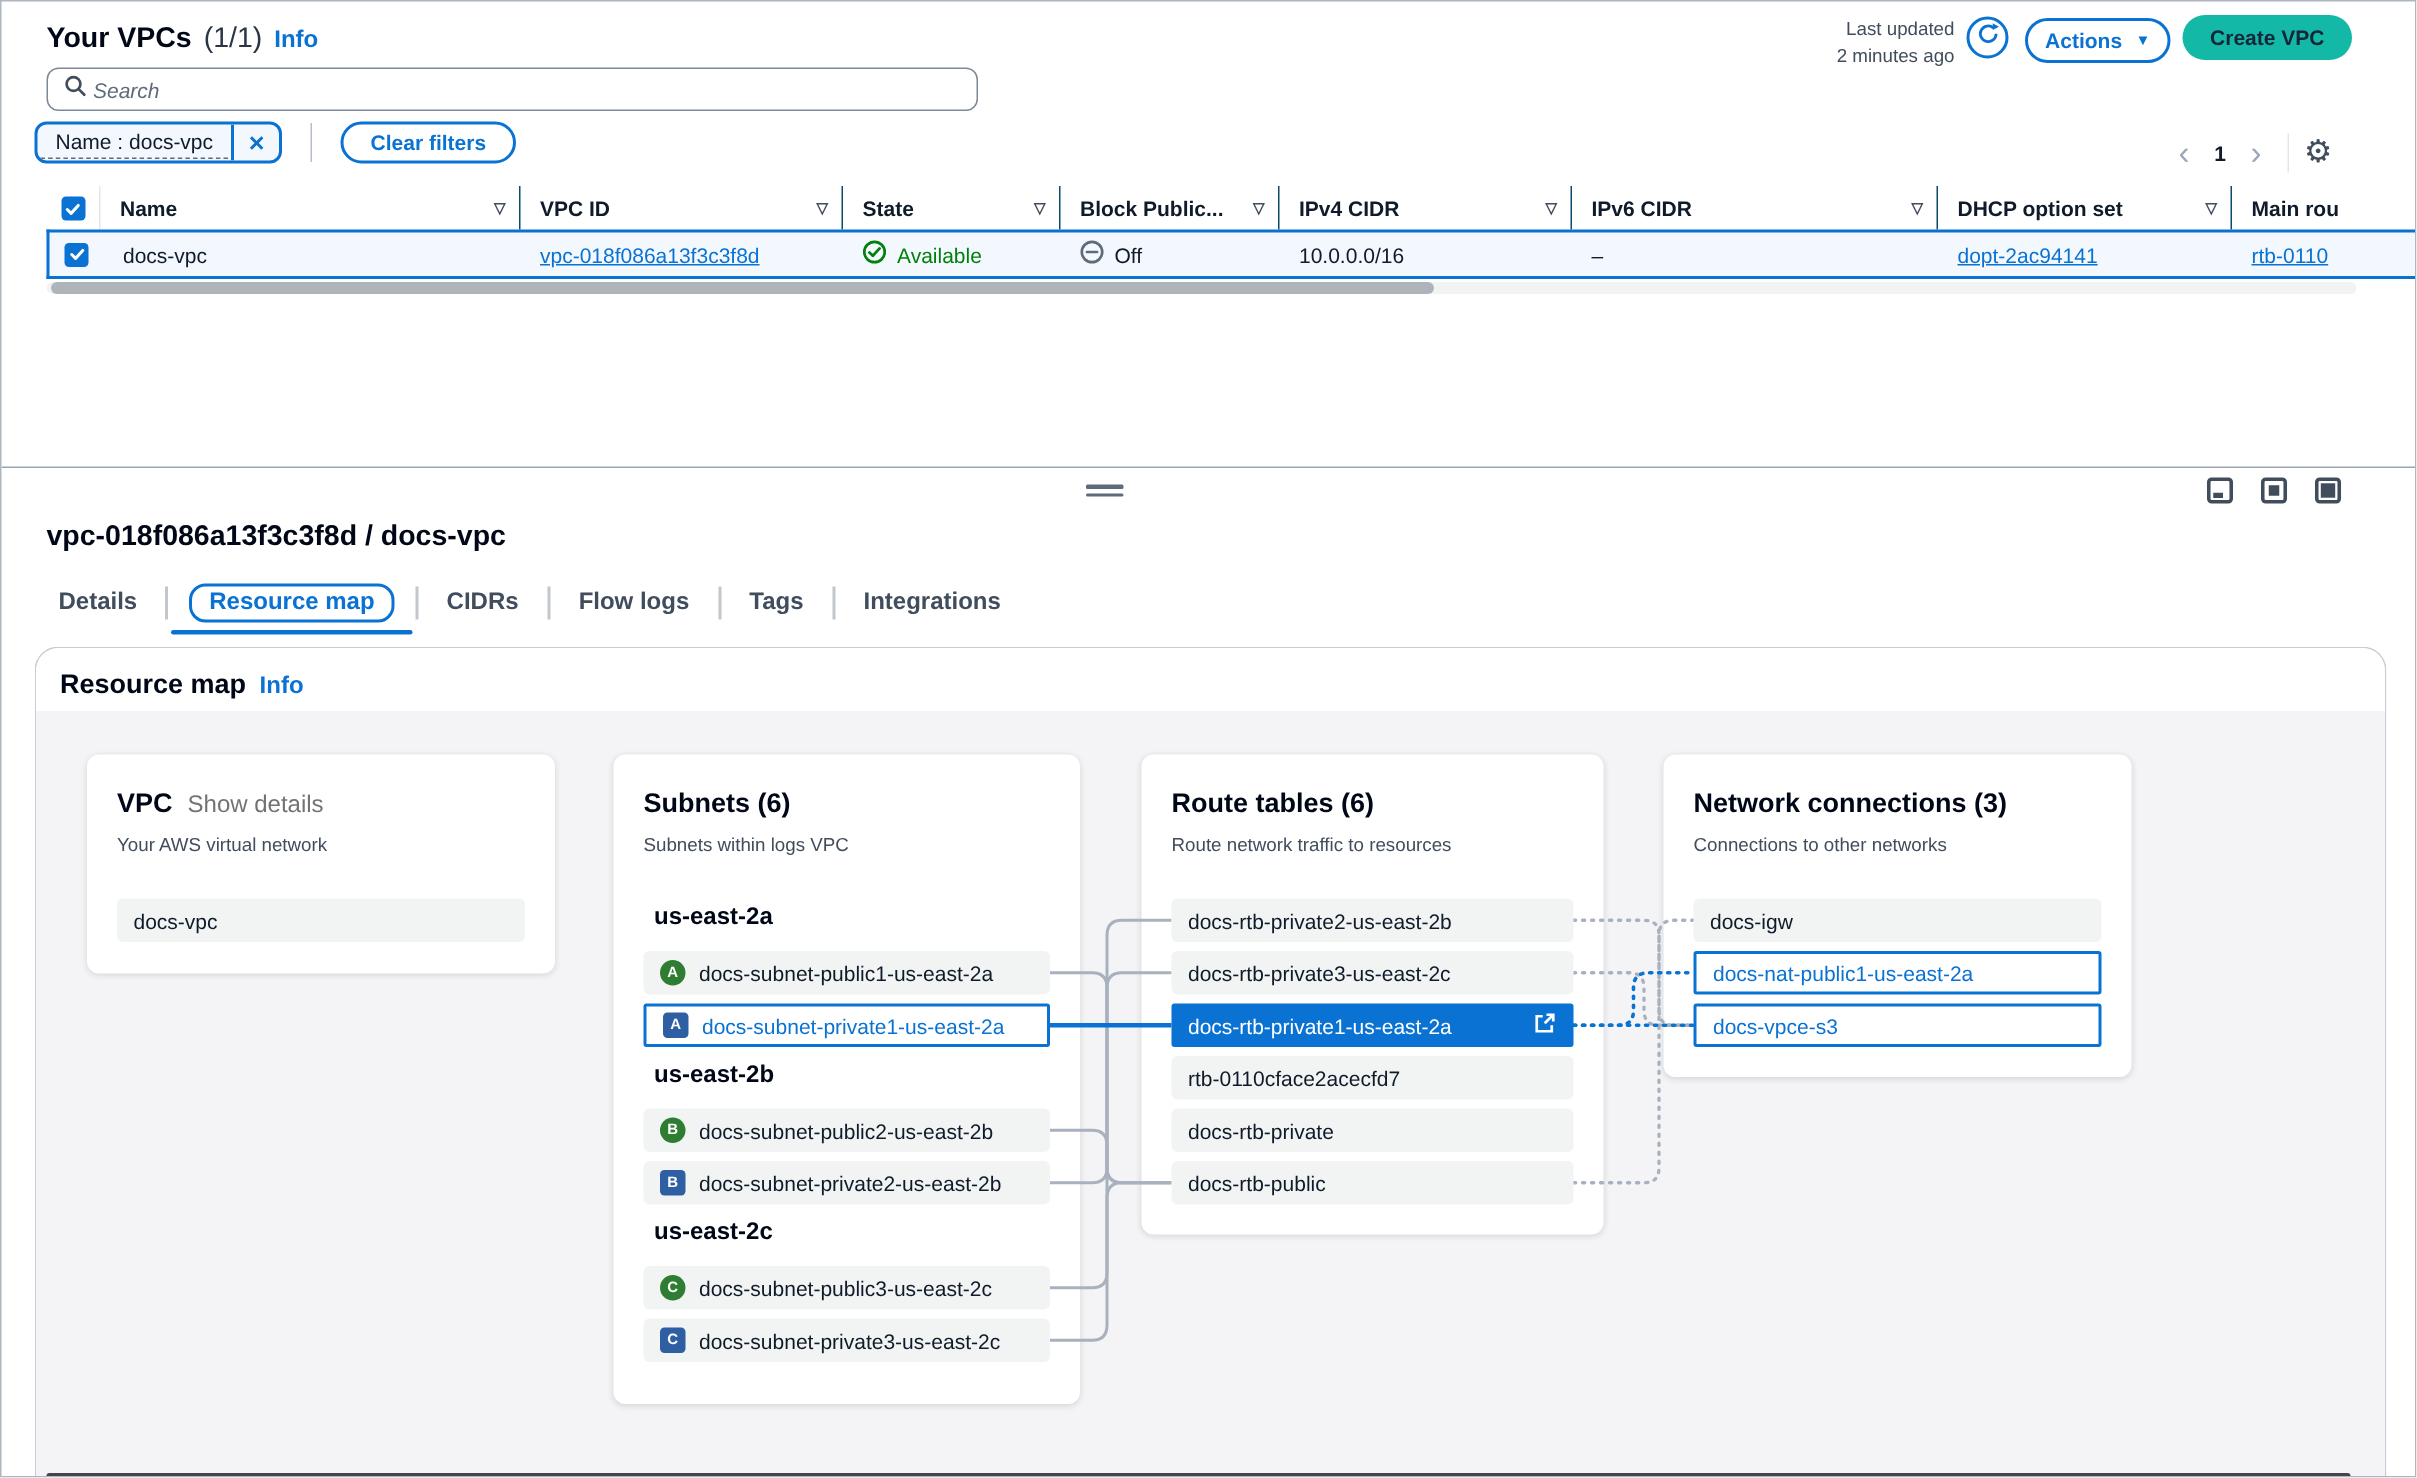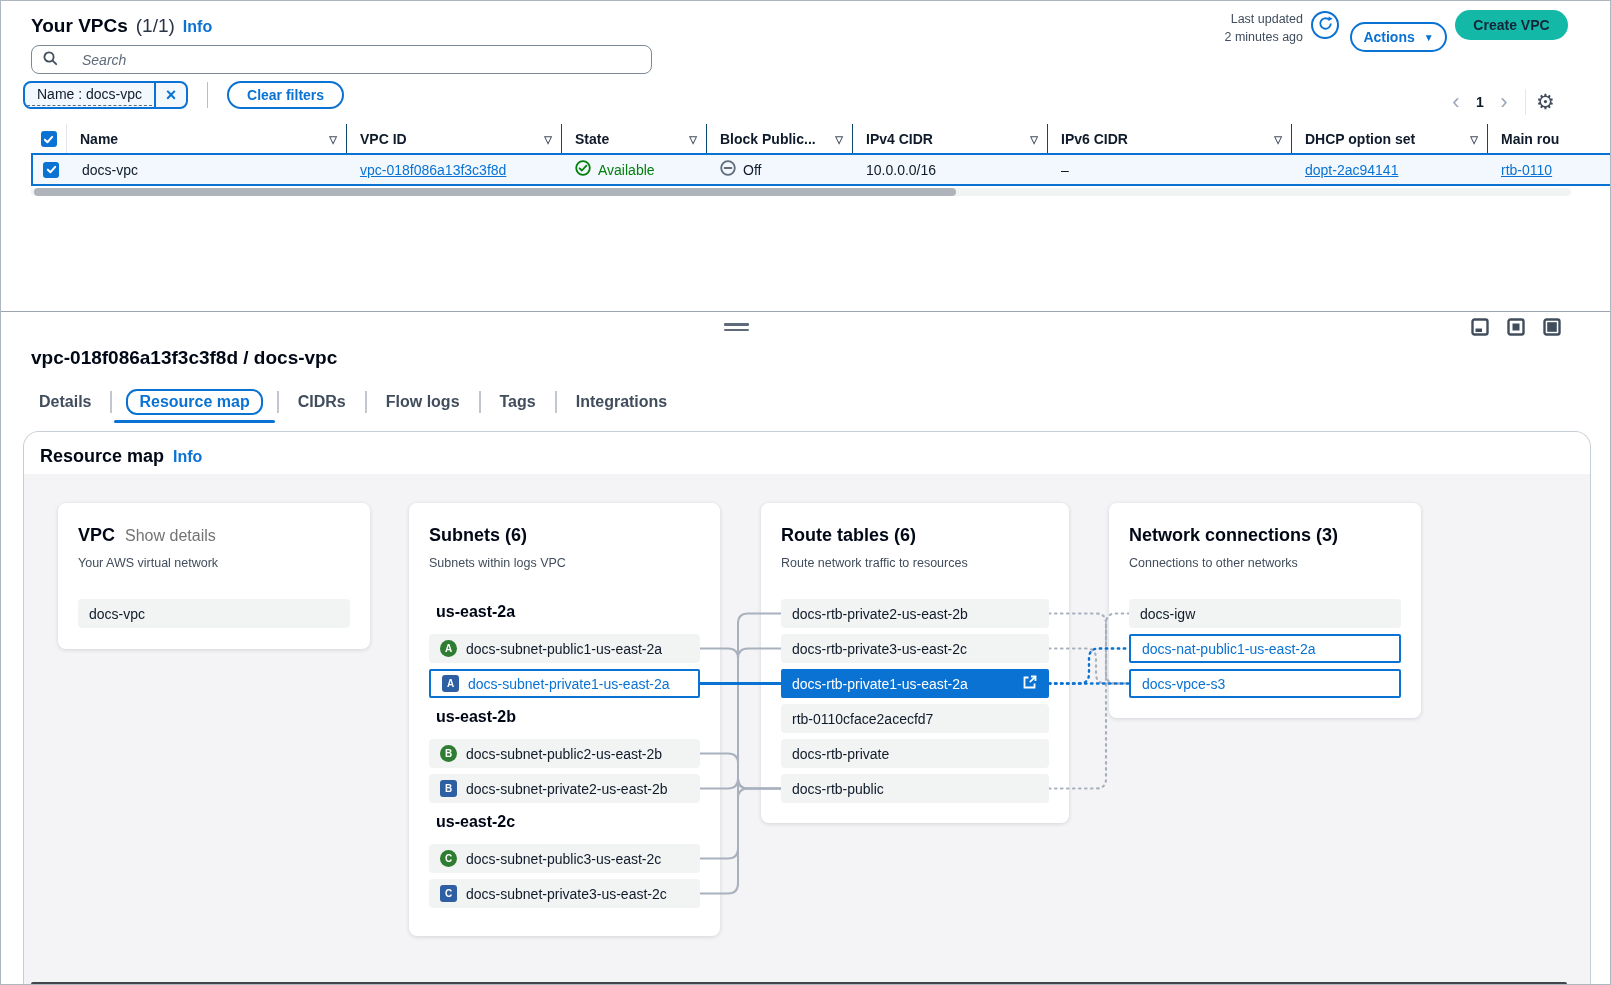--- a/index.html
+++ b/index.html
@@ -9,25 +9,25 @@
 
   
   .h1-row { position:absolute; top:14px; left:30px; display:flex; align-items:baseline; gap:8px; }
   .h1-title { font-size:19px; font-weight:700; color:#000716; }
   .h1-count { font-size:19px; font-weight:400; color:#2a3546; }
   .info-link { font-size:16px; font-weight:700; color:#0972d3; cursor:pointer; }
 
   .last-updated { position:absolute; top:9px; left:1140px; width:162px; text-align:right; font-size:12.5px; color:#414d5c; line-height:1.45; }
   .refresh-btn { position:absolute; top:10px; left:1310px; width:28px; height:28px; border:2px solid #0972d3; border-radius:50%; background:#fff; display:flex; align-items:center; justify-content:center; cursor:pointer; }
   .btn { display:flex; align-items:center; justify-content:center; gap:9px; height:30px; border-radius:16px; font-size:14px; font-weight:700; cursor:pointer; }
-  .actions-btn { position:absolute; top:21px; left:1349px; width:97px; border:2px solid #0972d3; color:#0972d3; background:#fff; }
+  .actions-btn { position:absolute; top:11px; left:1349px; width:97px; border:2px solid #0972d3; color:#0972d3; background:#fff; }
   .create-btn { position:absolute; top:9px; left:1454px; width:113px; background:#14b8a6; border:none; color:#132639; }
   .caret { font-size:10px; }
 
-  .search-box { position:absolute; top:44px; left:30px; width:621px; height:29px; border:1px solid #7d8998; border-radius:8px; background:#fff; display:flex; align-items:center; gap:24px; padding:0 10px; }
+  .search-box { position:absolute; top:44px; left:30px; width:621px; height:29px; border:1px solid #7d8998; border-radius:8px; background:#fff; display:flex; align-items:center; gap:4px; padding:0 10px; }
   .search-box input { border:none; outline:none; width:100%; font-size:14px; font-style:italic; color:#414d5c; background:transparent; font-family:"Liberation Sans",sans-serif; }
   .search-box input::placeholder { color:#5f6b7a; font-style:italic; }
 
   .filter-row { position:absolute; top:80px; left:22px; display:flex; align-items:center; }
   .token { display:flex; align-items:center; height:28px; border:2px solid #0972d3; border-radius:8px; background:#f2f8fd; overflow:hidden; }
   .token-label { padding:0 10px; font-size:14px; color:#0f1b2a; border-bottom:1px dashed #5f6b7a; margin:0 2px; line-height:21px; }
   .token-x { width:32px; height:100%; display:flex; align-items:center; justify-content:center; border-left:2px solid #0972d3; color:#0972d3; font-size:18px; font-weight:700; cursor:pointer; }
   .filter-sep { width:1px; height:26px; background:#b6bec9; margin:0 19px; }
   .clear-btn { height:28px; padding:0 18px; border:2px solid #0972d3; border-radius:15px; color:#0972d3; background:#fff; font-size:14px; font-weight:700; display:flex; align-items:center; cursor:pointer; }
 

